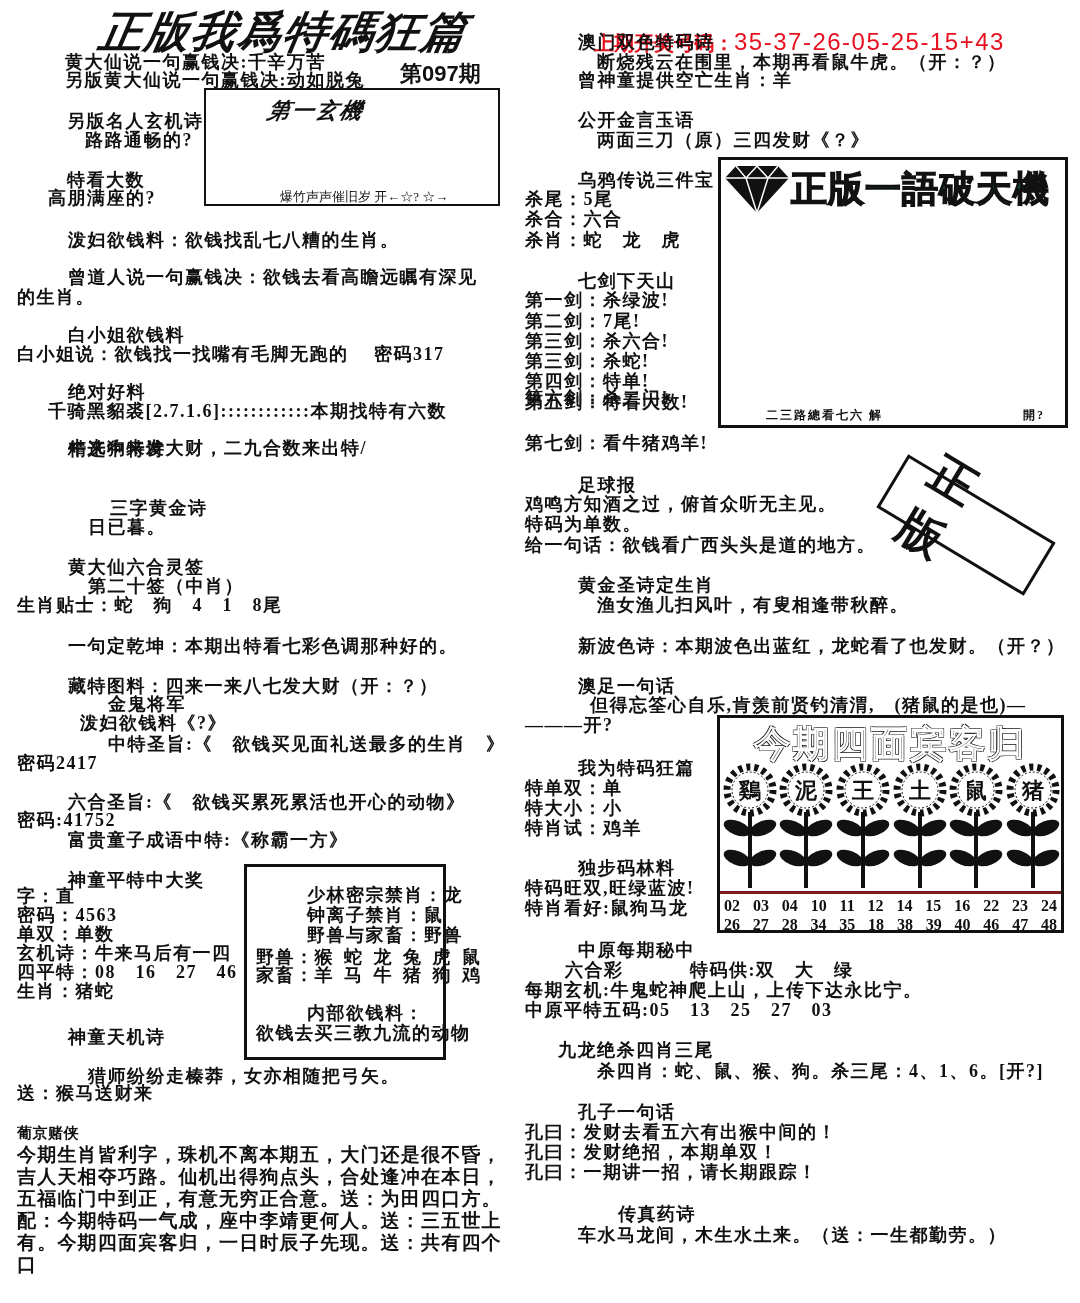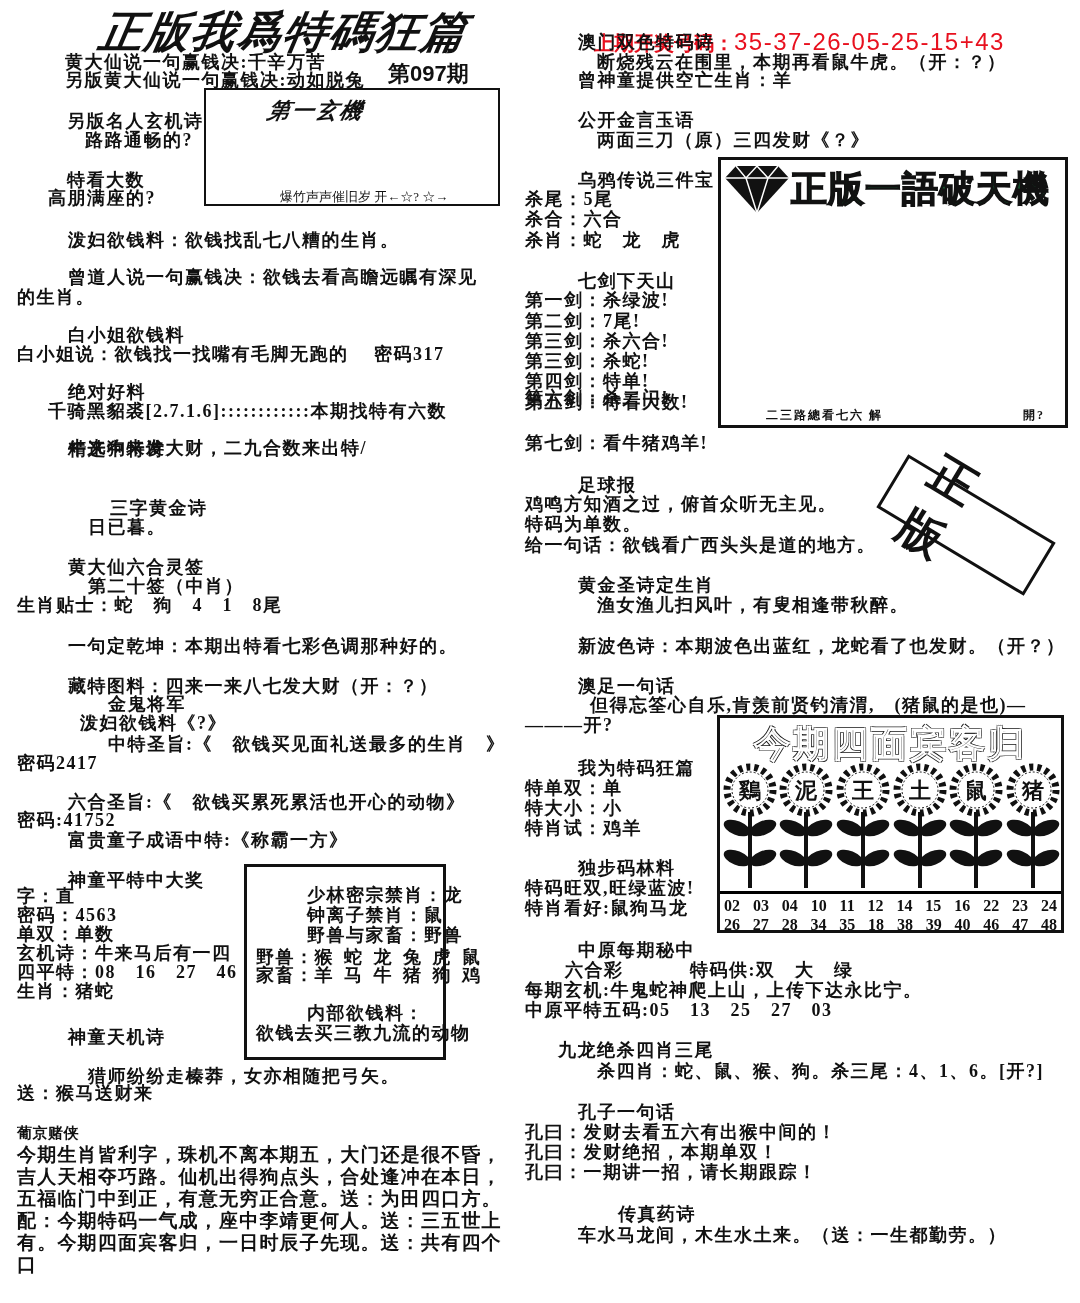--- a/index.html
+++ b/index.html
@@ -3,39 +3,39 @@
 <meta charset="utf-8">
 <style>
   html,body{margin:0;padding:0;background:#fff;}
   #page{position:relative;width:1080px;height:1303px;overflow:hidden;background:#fff;color:#111;
         font-family:"Liberation Serif","DejaVu Serif",serif;}
   .t{position:absolute;font-size:18px;font-weight:bold;letter-spacing:1.5px;line-height:20px;white-space:pre;}
   .h{position:absolute;font-size:18px;font-weight:bold;letter-spacing:1.5px;line-height:20px;white-space:pre;}
   .p{position:absolute;font-size:19px;font-weight:bold;letter-spacing:1.2px;line-height:22px;white-space:pre;}
   .title-main{position:absolute;left:100px;top:8px;font-family:"DejaVu Sans",sans-serif;font-size:44px;font-weight:900;
               font-style:italic;letter-spacing:2px;line-height:48px;transform:skewX(-10deg);white-space:pre;}
-  .issue{position:absolute;left:388px;top:62px;font-size:22px;font-weight:bold;line-height:24px;font-family:"Liberation Sans",sans-serif;}
+  .issue{position:absolute;left:400px;top:62px;font-size:22px;font-weight:bold;line-height:24px;font-family:"Liberation Sans",sans-serif;}
   .box{position:absolute;border:2.5px solid #111;box-sizing:border-box;background:#fff;}
   .box .in{position:absolute;white-space:pre;}
   .xj-title{left:62px;top:6px;font-family:"DejaVu Sans",sans-serif;font-size:22px;font-weight:900;font-style:italic;transform:skewX(-12deg);letter-spacing:2px;}
   .xj-foot{left:74px;top:100px;font-size:13px;line-height:14px;}
   .red-head{position:absolute;left:578px;top:3px;color:#e8101e;white-space:pre;line-height:26px;}
   .red-head .lbl{font-size:20px;font-weight:bold;font-family:"DejaVu Sans",sans-serif;}
   .red-head .num{font-size:24px;font-family:"Liberation Sans",sans-serif;letter-spacing:1.5px;}
   .poti-title{left:70px;top:8px;font-family:"DejaVu Serif",serif;font-size:36px;font-weight:bold;letter-spacing:1px;
               color:#14532d;-webkit-text-stroke:1.3px #111;line-height:40px;}
   .poti-small{top:248px;font-size:12px;font-weight:bold;letter-spacing:2px;line-height:14px;}
   .stamp{position:absolute;left:880px;top:494px;width:172px;height:62px;border:3px solid #111;box-sizing:border-box;
          transform:rotate(31deg);display:flex;align-items:center;justify-content:center;
          font-family:"DejaVu Sans",sans-serif;font-size:46px;font-weight:bold;letter-spacing:26px;padding-left:26px;}
   .sf-title{left:0;width:100%;top:6px;text-align:center;font-family:"DejaVu Sans",sans-serif;font-size:36px;font-weight:900;
             letter-spacing:3px;color:#111;-webkit-text-stroke:1px #fff;line-height:40px;
             text-shadow:1px 1px 0 #111,-1px -1px 0 #111,1px -1px 0 #111,-1px 1px 0 #111;}
   .sf-svg{position:absolute;left:0;top:0;}
-  .sf-nums{position:absolute;left:0;top:173px;width:100%;height:42px;border-top:3px solid #000000;box-sizing:border-box;padding:2px 4px 0 4px;}
+  .sf-nums{position:absolute;left:0;top:173px;width:100%;height:42px;border-top:3px solid #7f1d1d;box-sizing:border-box;padding:2px 4px 0 4px;}
   .sf-row{display:flex;justify-content:space-between;font-size:16px;font-weight:bold;line-height:19px;}
 </style>
 </head>
 <body>
 
 <div id="page">
 
   <div class="title-main">正版我爲特碼狂篇</div>
   <div class="issue">第097期</div>
   <div class="red-head">

